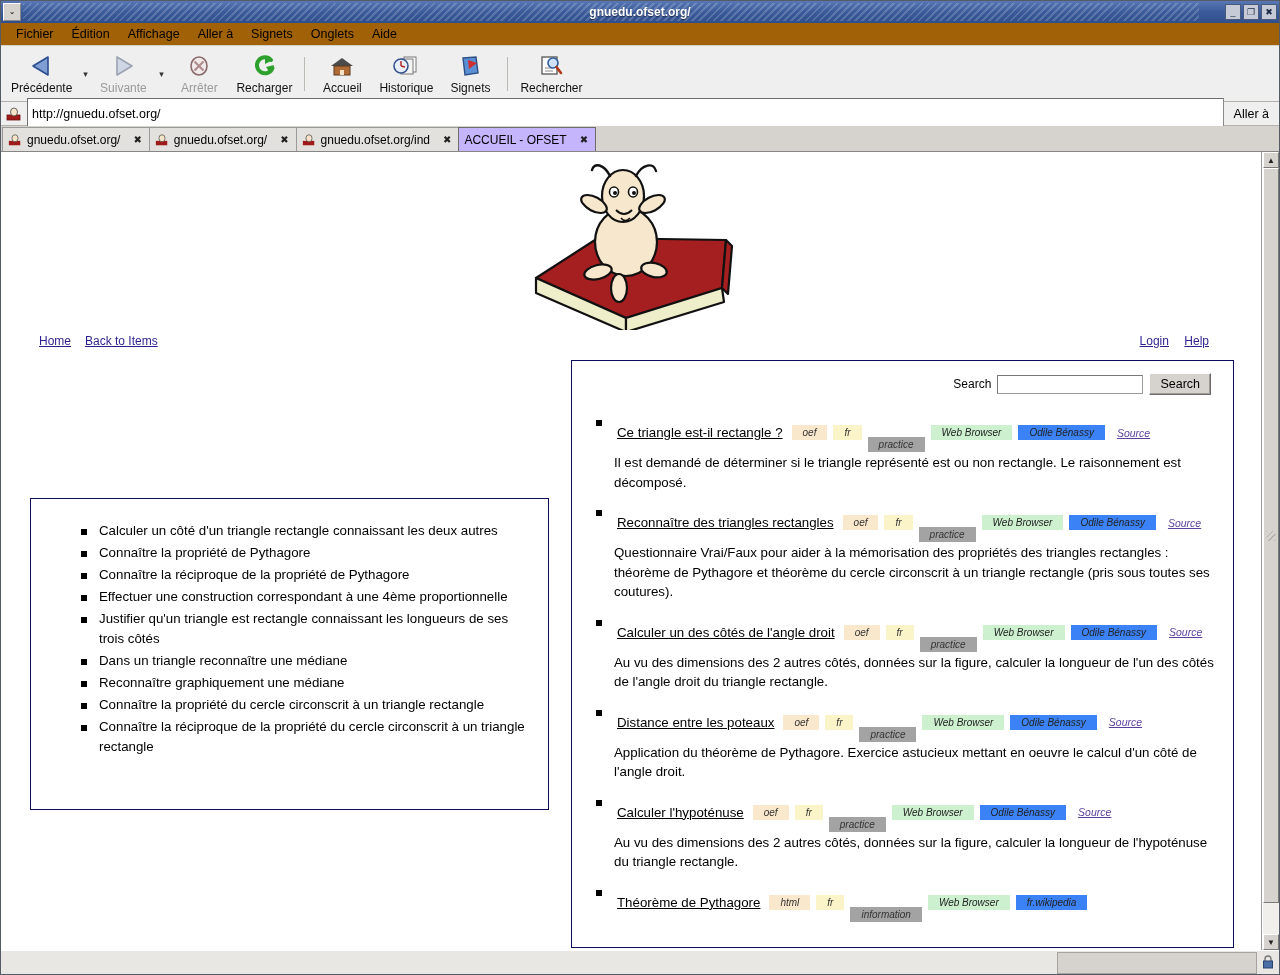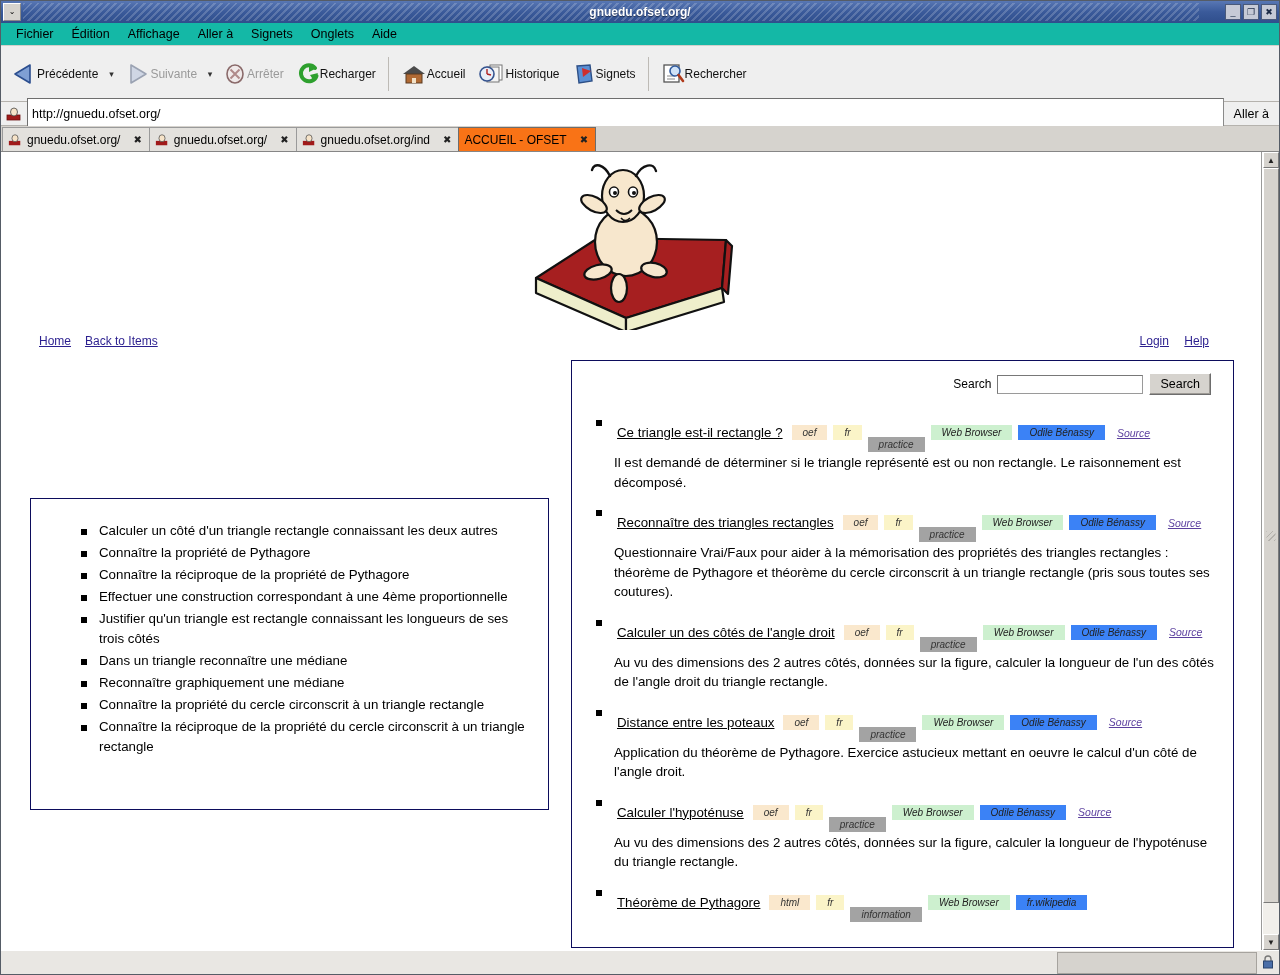--- a/index.html
+++ b/index.html
@@ -51,38 +51,38 @@
     width: 16px; height: 16px;
     background: #c6cad6;
     border: 1px solid #4a5a7a;
     display: flex; align-items: center; justify-content: center;
     font-size: 9px; color: #1b2a46; line-height: 1;
   }
 
   
   .menubar {
     flex: 0 0 23px; height: 23px;
-    background: #14b8a6;
+    background: #a16207;
     display: flex; align-items: center;
     padding: 0 6px;
     border-bottom: 1px solid #d2d0cb;
     font-size: 12.5px;
   }
   .menubar .mi { padding: 2px 9px; color: #000; cursor: default; }
 
   
   .toolbar {
     flex: 0 0 56px; height: 56px;
     background: #efefef;
     display: flex; align-items: center;
     padding: 0 4px;
     border-bottom: 1px solid #b5b2ad;
   }
   .tool {
-    display: flex; align-items: center; justify-content: center;
+    display: flex; flex-direction: column; align-items: center; justify-content: center;
     min-width: 62px; height: 52px; padding: 2px 6px;
     font-size: 12px; color: #111;
   }
   .tool.disabled { color: #9a9a9a; }
   .tool .glyph { height: 28px; display: flex; align-items: center; justify-content: center; }
   .tool .lbl { margin-top: 1px; white-space: nowrap; }
   .dropcaret {
     width: 14px; height: 52px; display: flex; align-items: center; justify-content: center;
     font-size: 9px; color: #333;
   }
@@ -120,21 +120,21 @@
     height: 24px;
     display: flex; align-items: center; gap: 5px;
     padding: 0 7px 0 5px;
     background: #e3e1dd;
     border: 1px solid #9a9a9a;
     border-bottom: none;
     font-size: 12px; color: #000;
     margin-right: -1px;
     white-space: nowrap;
   }
-  .tab.active { background: #f97316; border-color: #6d6d6d; }
+  .tab.active { background: #c4b5fd; border-color: #6d6d6d; }
   .tab .favicon { width: 14px; height: 14px; display: inline-flex; }
   .tab .tclose { font-size: 10px; color: #222; margin-left: 8px; }
 
   
   .contentwrap { flex: 1 1 auto; display: flex; min-height: 0; }
   .page {
     flex: 1 1 auto;
     background: #fff;
     overflow: hidden;
     position: relative;

